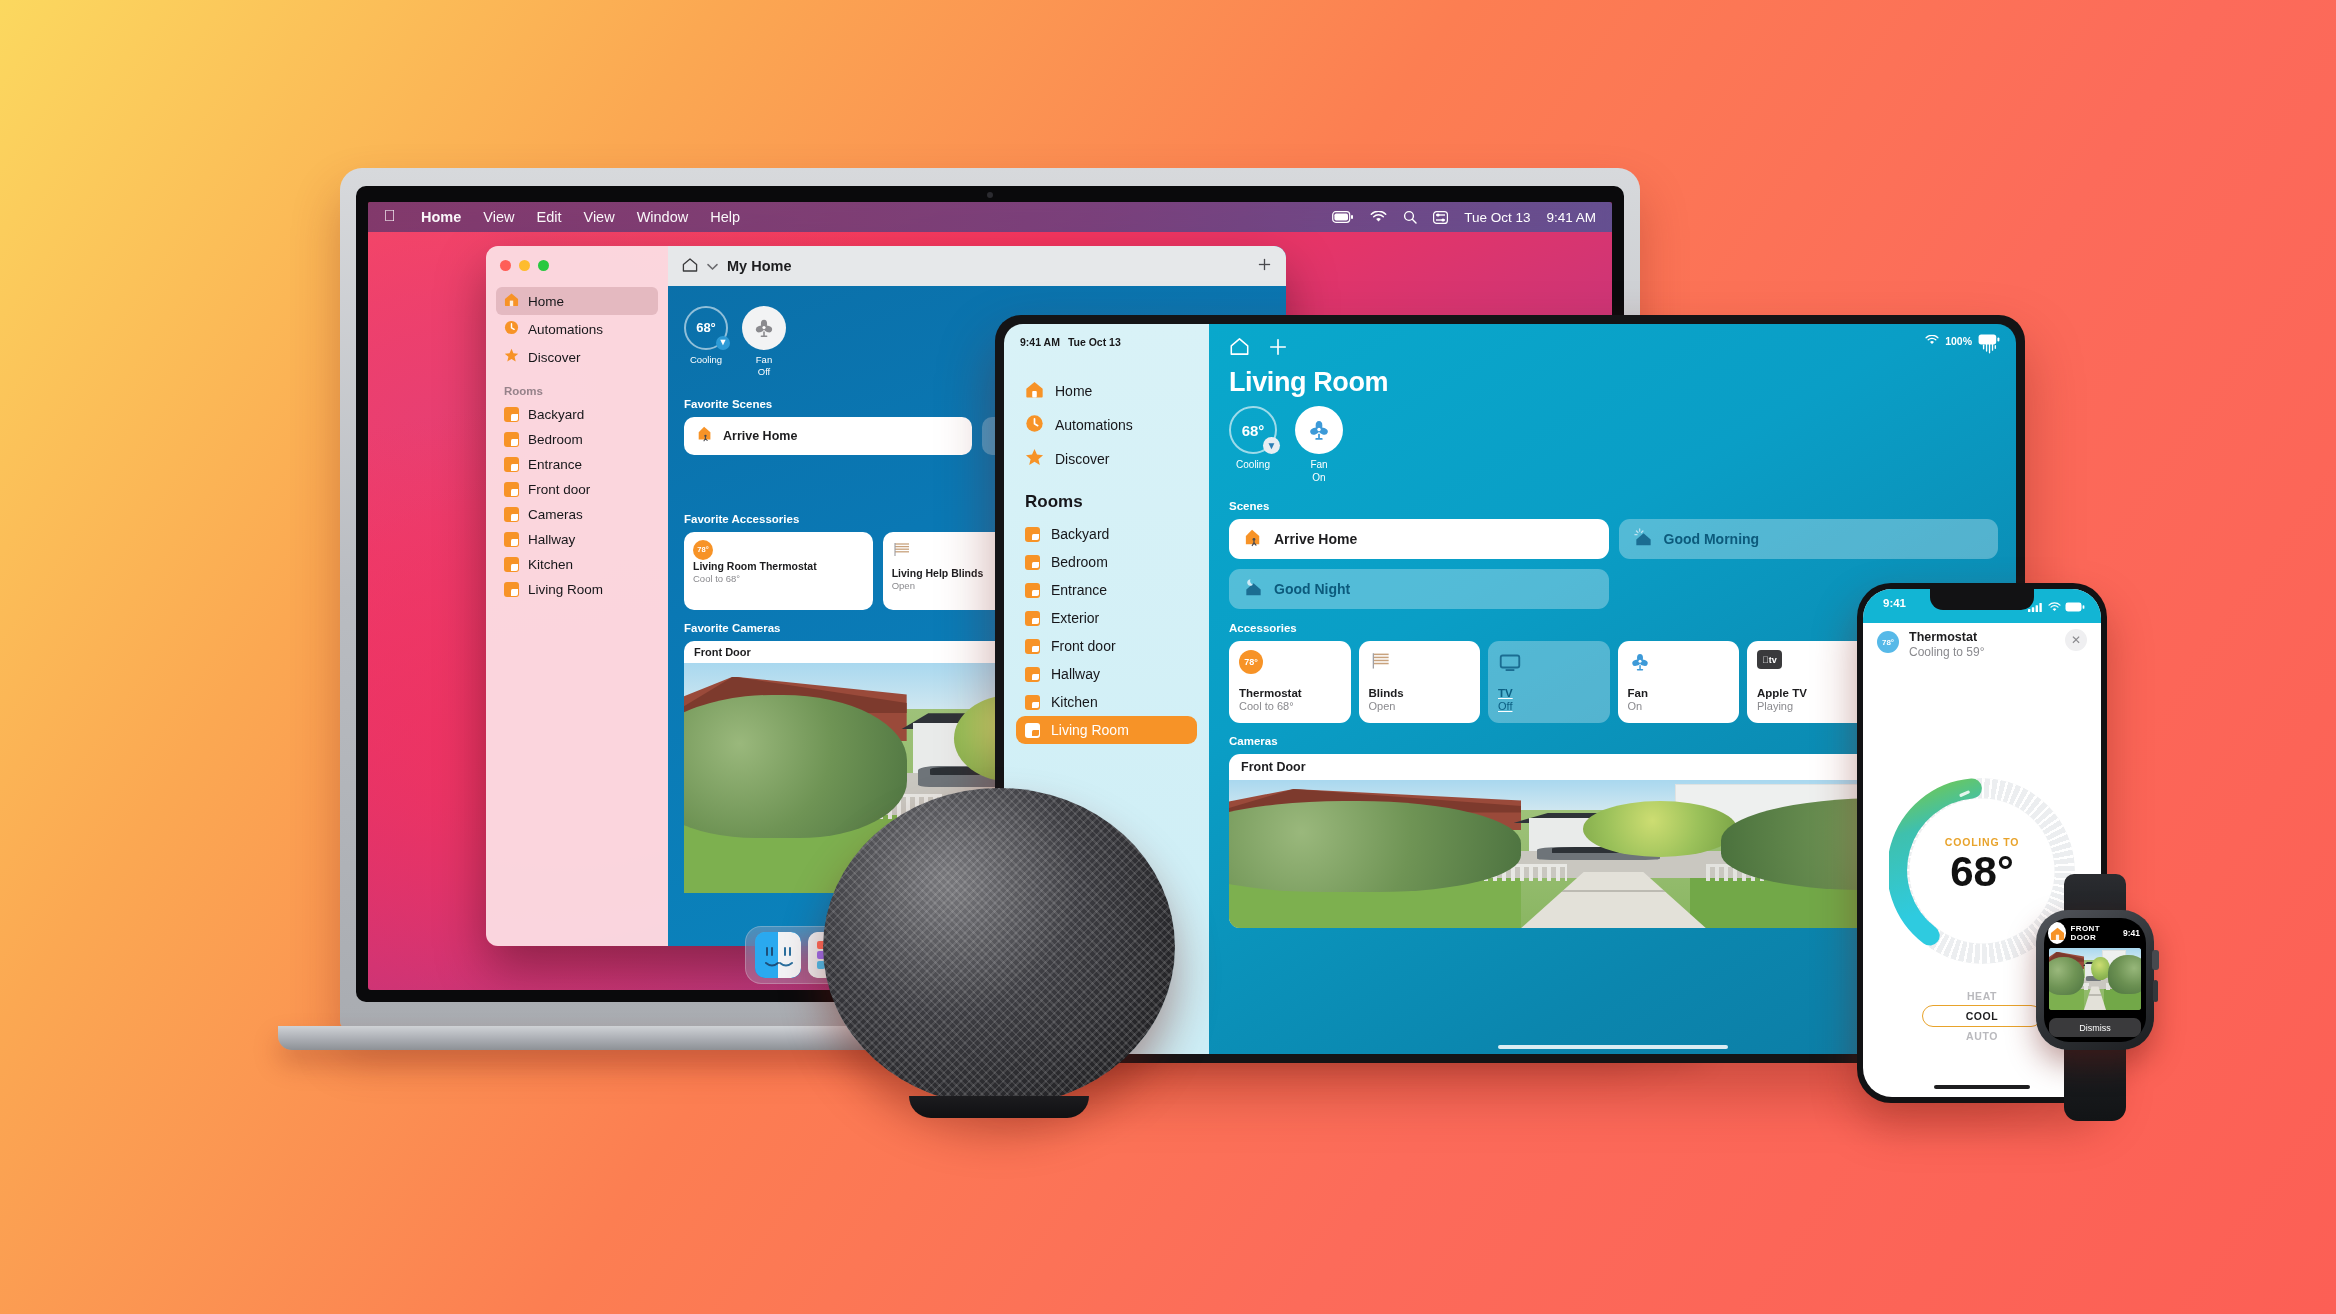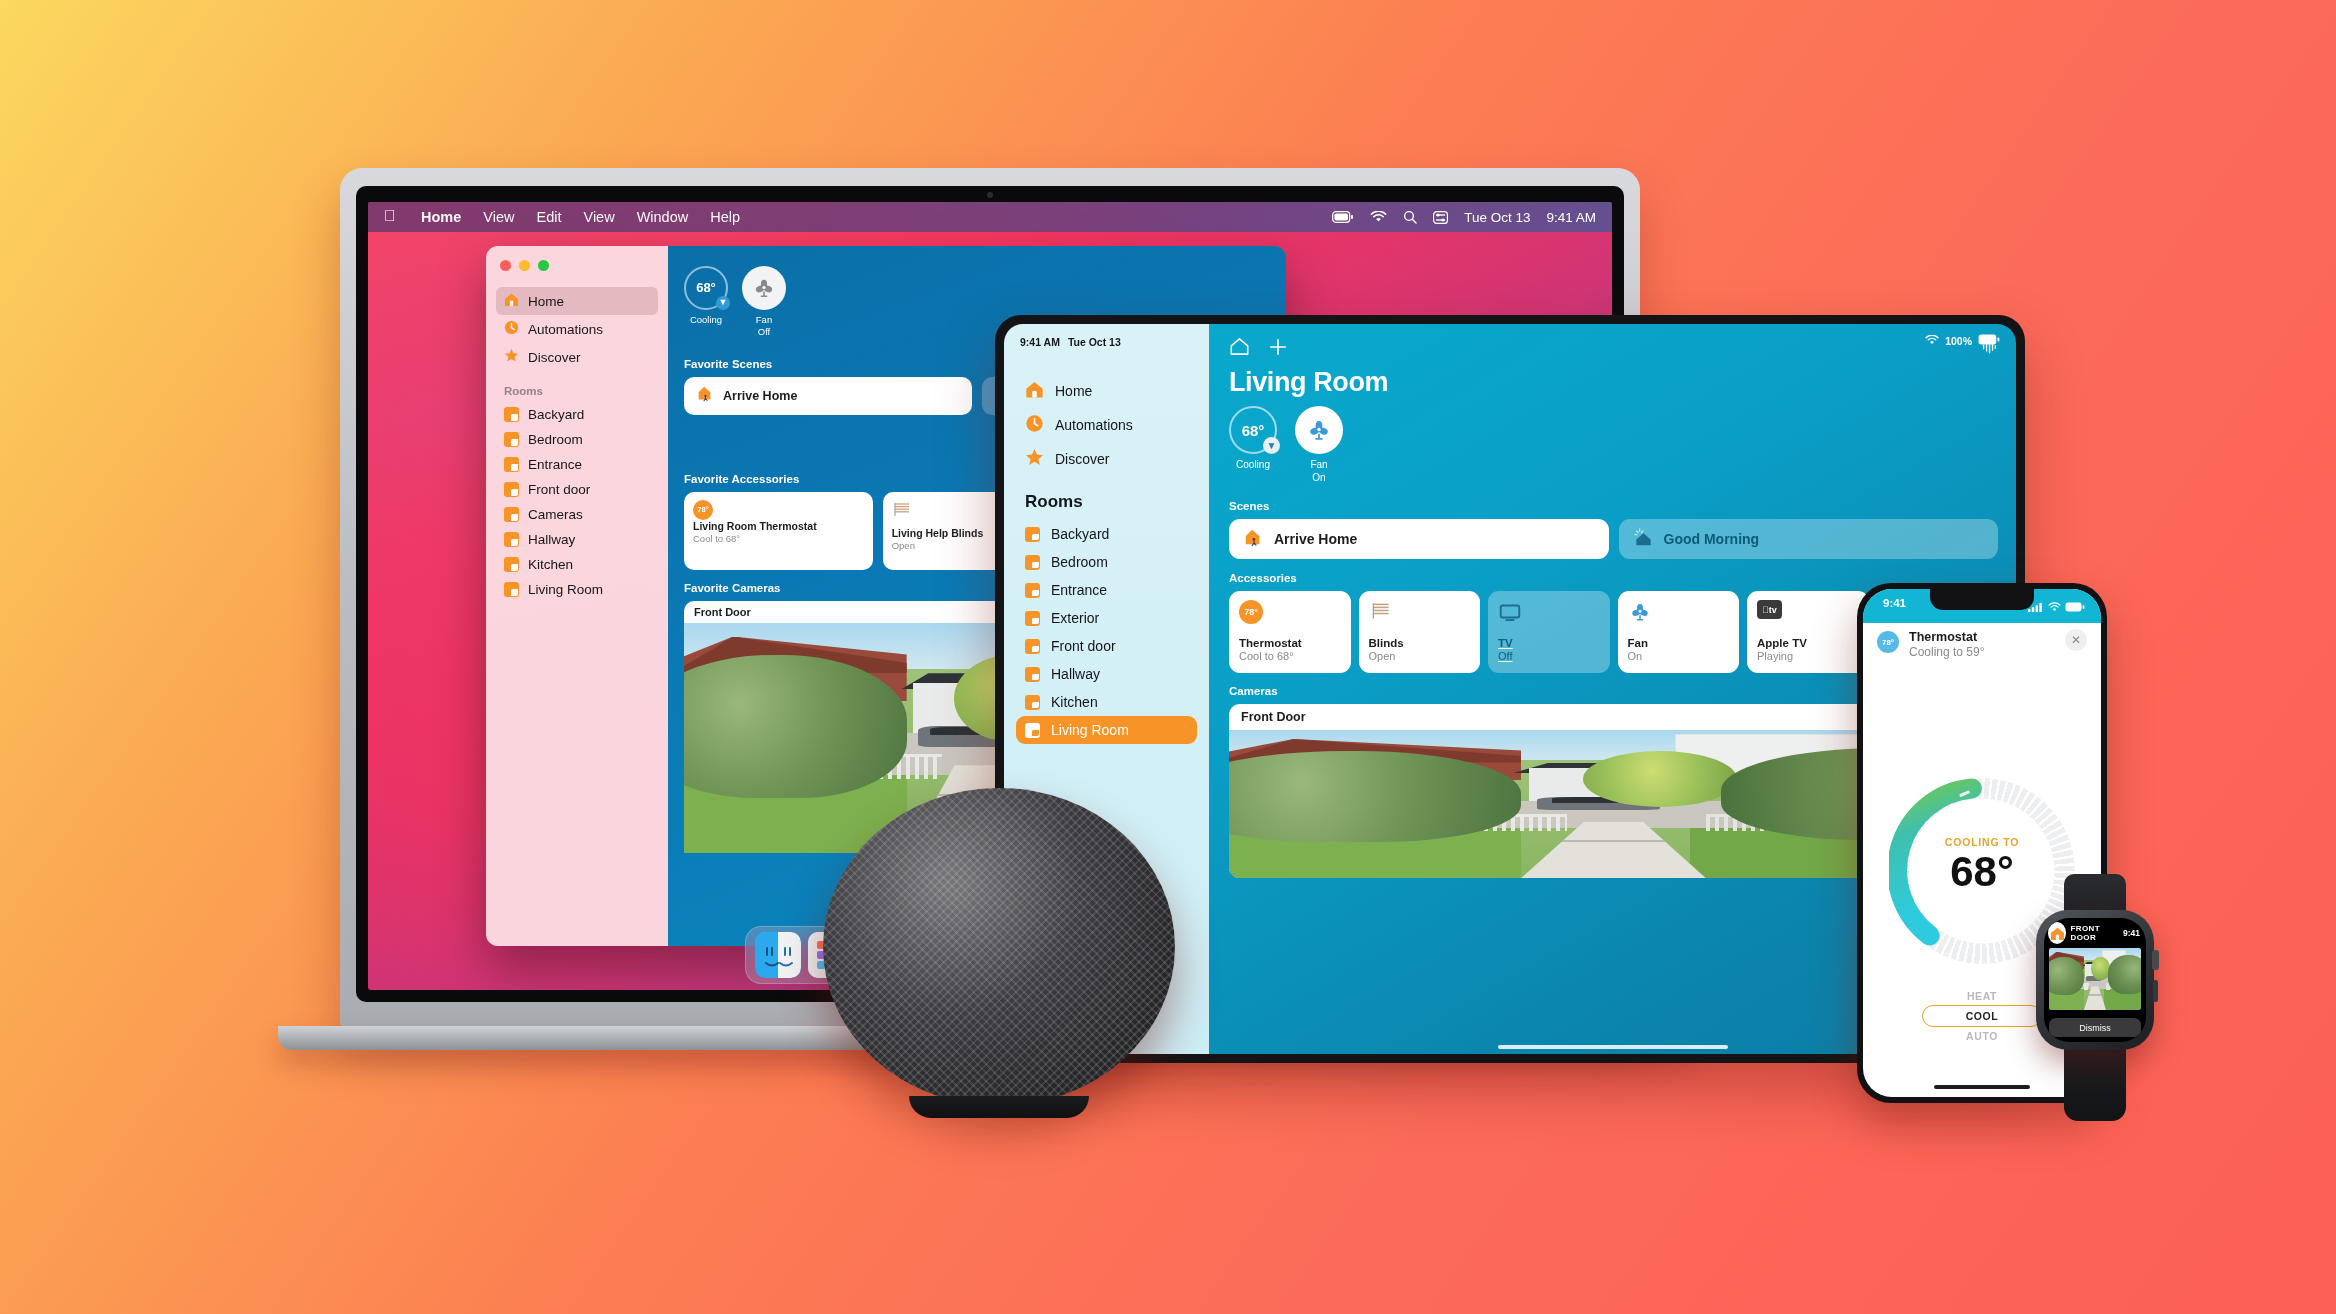--- a/index.html
+++ b/index.html
@@ -378,20 +378,39 @@
                     <span>Kitchen</span>
                   </div>
                   <div class="hw-item">
                     <span class="room-ic"></span>
                     <span>Living Room</span>
                   </div>
                 </div>
             </div>
 
             <div class="hw-main">
+              <div class="hw-title">
+                <span>
+                  <svg width="16" height="16" viewBox="0 0 16 16">
+                      <path d="M8 2 L14.6 7.6 V14 H1.4 V7.6 Z" fill="none" stroke="#3a3a3c" stroke-width="1.3" stroke-linejoin="round"></path>
+                    </svg>
+                </span>
+                <span>
+                  <svg width="11" height="8" viewBox="0 0 11 8">
+                      <path d="M1 1.6 L5.5 6 L10 1.6" fill="none" stroke="#6a6a6e" stroke-width="1.5" stroke-linecap="round"></path>
+                    </svg>
+                </span>
+                <span>My Home</span>
+                <span class="tgap">
+                  <svg width="15" height="15" viewBox="0 0 16 16">
+                      <line x1="8" y1="2" x2="8" y2="14" stroke="#4a4a4e" stroke-width="1.4"></line>
+                      <line x1="2" y1="8" x2="14" y2="8" stroke="#4a4a4e" stroke-width="1.4"></line>
+                    </svg>
+                </span>
+              </div>
 
               <div class="hw-body">
                 <div class="status-row">
                   <div class="statcell">
                     <div class="dial">
                       <span>68°</span>
                       <span class="arrow">▼</span>
                     </div>
                     <div class="cap">Cooling</div>
                   </div>
@@ -770,20 +789,29 @@
                     <path d="M11 6.5 L18.5 13 V19 H3.5 V13 Z" fill="#1b6d92"></path>
                     <g stroke="#bfe3f2" stroke-width="1.3" stroke-linecap="round">
                       <line x1="7" y1="2" x2="7" y2="4.4"></line>
                       <line x1="3.6" y1="4.2" x2="5.2" y2="5.8"></line>
                       <line x1="10.4" y1="4.2" x2="8.8" y2="5.8"></line>
                       <line x1="2" y1="8" x2="4.2" y2="8"></line>
                     </g>
                   </svg>
               </span>
               <span>Good Morning</span>
+            </div>
+            <div class="ipad-scene off">
+              <span>
+                <svg width="21" height="21" viewBox="0 0 22 22">
+                    <path d="M11 6.5 L18.5 13 V19 H3.5 V13 Z" fill="#1b6d92"></path>
+                    <path d="M7.8 2.4 a3.4 3.4 0 1 0 2.6 5.6 4 4 0 0 1-2.6-5.6Z" fill="#cfeaf6"></path>
+                  </svg>
+              </span>
+              <span>Good Night</span>
             </div>
           </div>
 
           <div class="ipad-sech" style="margin-top:13px">Accessories</div>
           <div class="ipad-accrow">
             <div class="ipad-acc on">
               <div style="width:24px;height:24px;border-radius:50%;background:#F79327;color:#fff;font-size:9px;font-weight:bold;display:flex;align-items:center;justify-content:center;">
                 <span>78°</span>
               </div>
               <div class="spacer"></div>

